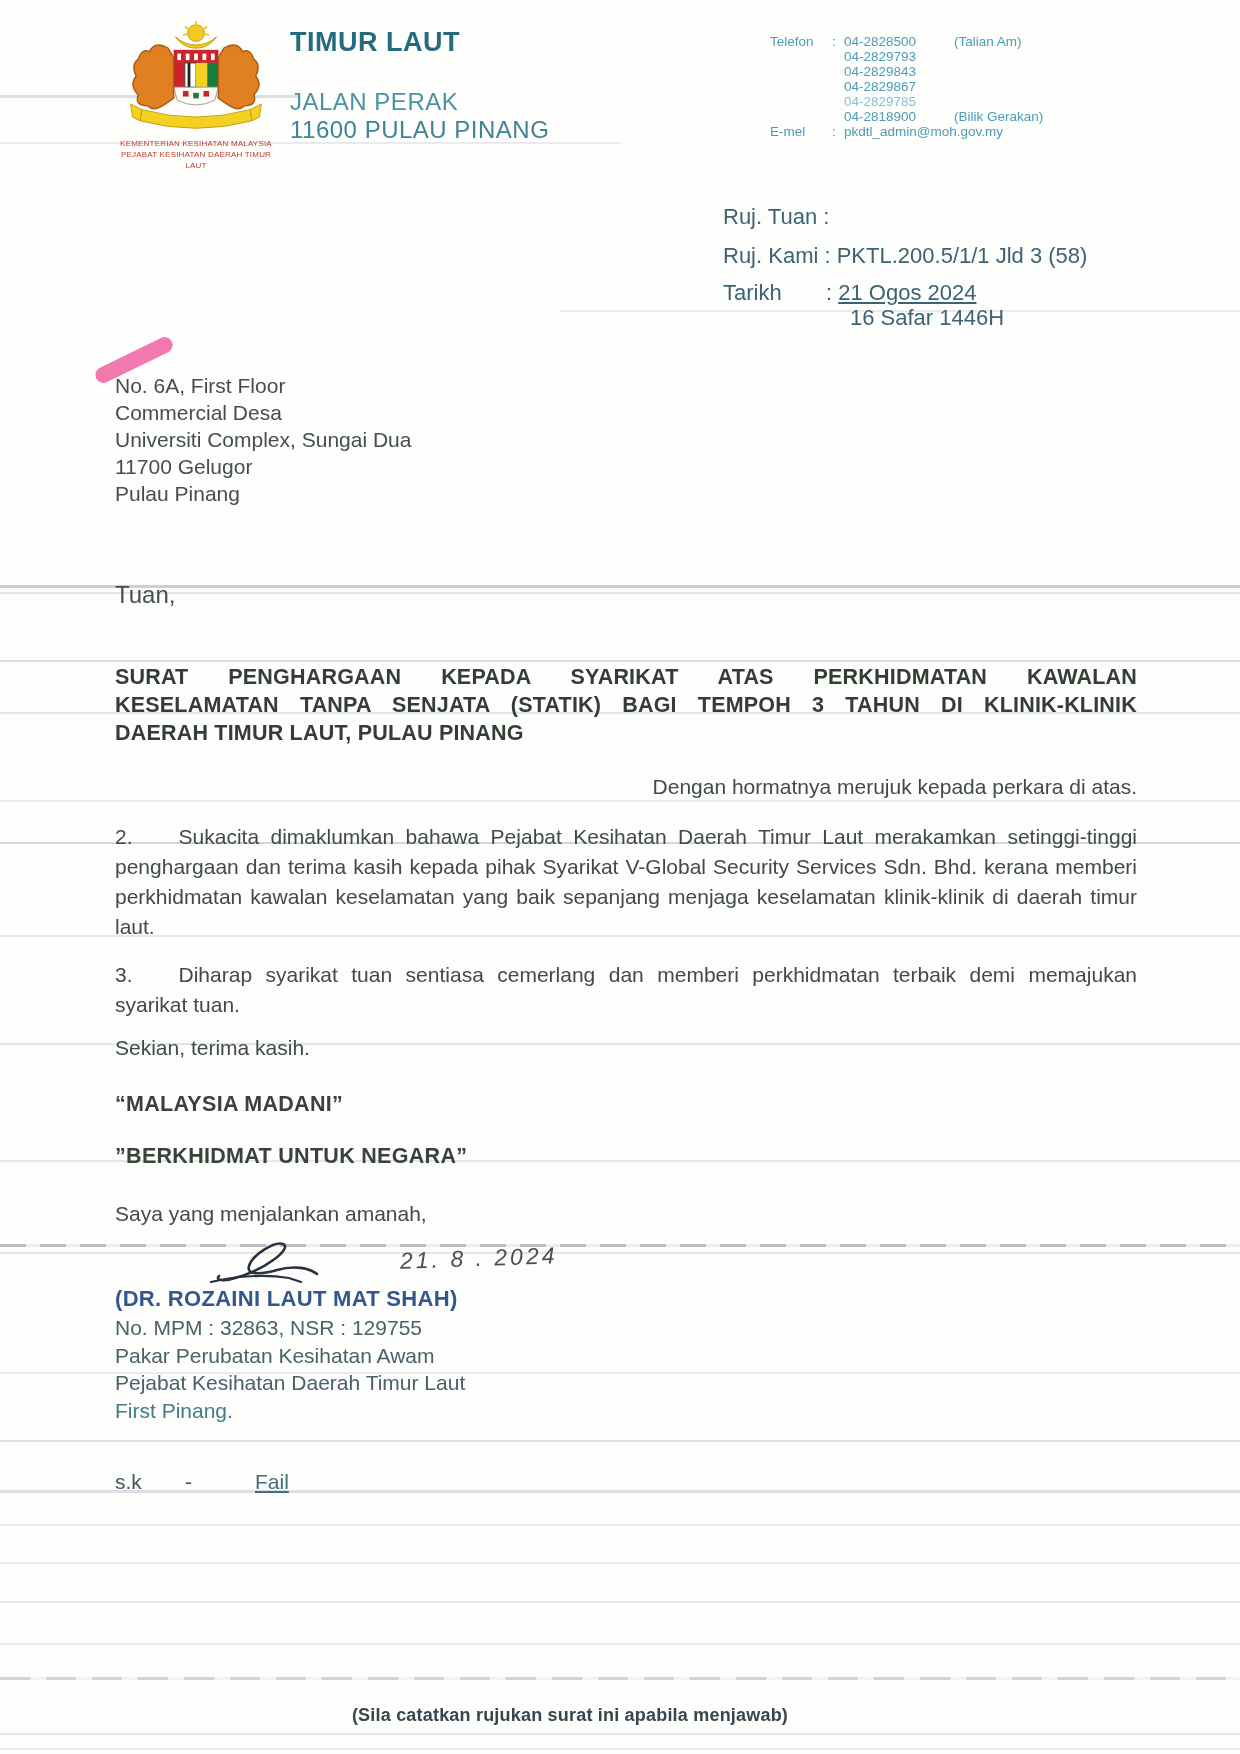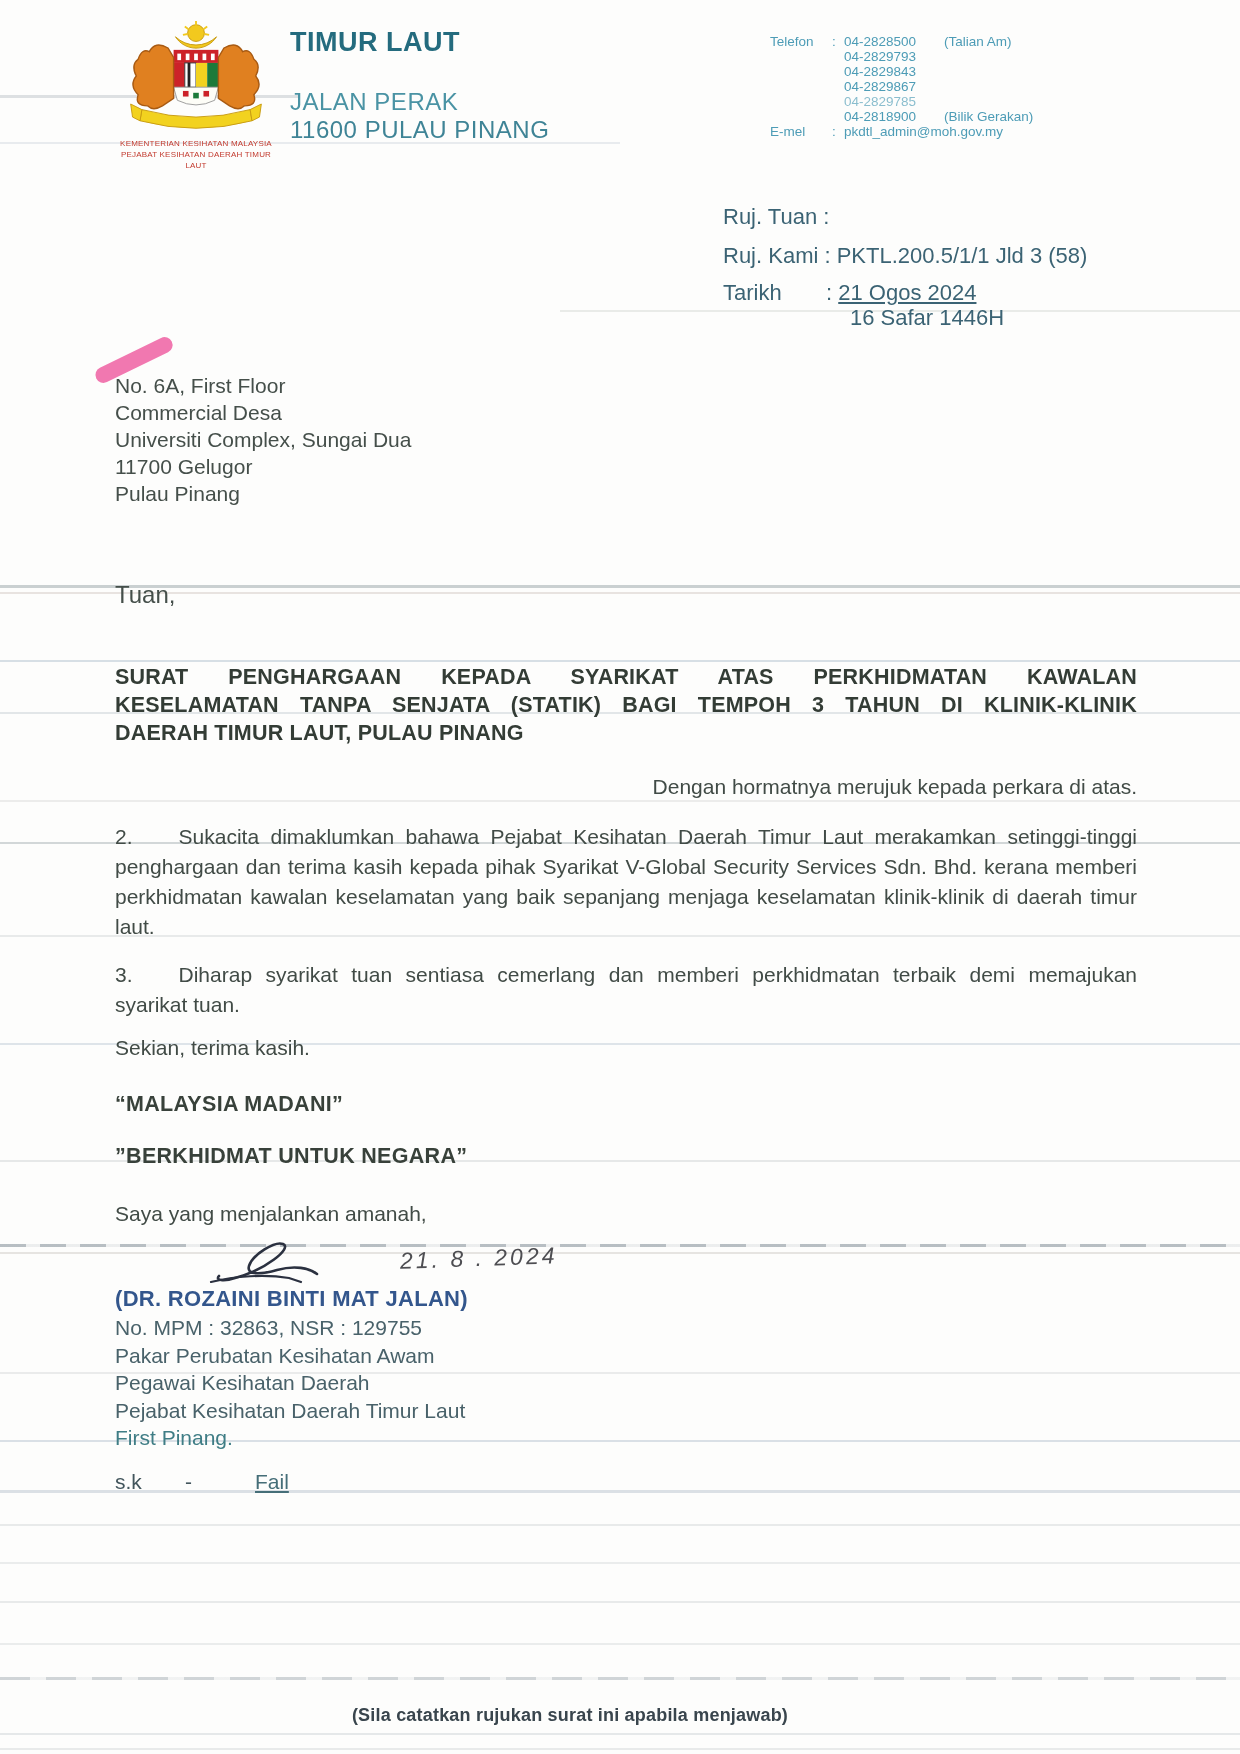--- a/index.html
+++ b/index.html
@@ -12,21 +12,21 @@
   .logo-caption { font-size:8px; color:#c23a2e; line-height:11px; letter-spacing:.2px; margin-top:2px; }
   .lh-title { position:absolute; left:290px; top:26px; color:#246b7e; font-weight:bold; font-size:27px; line-height:33px; letter-spacing:.5px; }
   .lh-addr1 { position:absolute; left:290px; top:88px; color:#4a93a4; font-size:24px; letter-spacing:.5px; }
   .lh-addr2 { position:absolute; left:290px; top:116px; color:#3f8496; font-size:24px; letter-spacing:.5px; }
 
   .contact { position:absolute; left:770px; top:34px; width:420px; font-size:13.5px; line-height:15px; color:#4d9cb6; }
   .contact-row { display:flex; }
   .contact-label { width:62px; }
   .contact-colon { width:12px; }
   .contact-num { width:88px; }
-  .contact-note { margin-left:12px; }
+  .contact-note { margin-left:22px; }
   .contact-row.faded { opacity:.65; }
 
   
   .refs { position:absolute; left:723px; top:204px; color:#3b6374; font-size:22px; }
   .ref-row { position:absolute; left:0; white-space:nowrap; }
   .ref-label-fixed { display:inline-block; width:103px; }
   .u { text-decoration:underline; }
 
   
   .recipient { position:absolute; left:115px; top:372px; font-size:21px; line-height:27px; color:#454f4a; }
@@ -222,25 +222,24 @@
   <div class="slogan s1">“MALAYSIA MADANI”</div>
   <div class="slogan s2">”BERKHIDMAT UNTUK NEGARA”</div>
   <div class="signoff">Saya yang menjalankan amanah,</div>
 
   <svg class="sig-scribble" width="150" height="60" viewBox="0 0 150 60">
     <path d="M14 38 C10 42 18 44 30 40 C60 32 88 10 78 6 C70 3 48 16 44 28 C41 38 58 36 72 32 C90 27 104 30 112 36" fill="none" stroke="#2b3140" stroke-width="2.6" stroke-linecap="round"></path>
     <path d="M6 44 C30 38 60 36 84 40 L96 44" fill="none" stroke="#2b3140" stroke-width="2.2" stroke-linecap="round"></path>
   </svg>
   <div class="hand-date">21. 8 . 2024</div>
 
-  <div class="sig-name">(DR. ROZAINI BINTI MAT JALAN)</div>
+  <div class="sig-name">(DR. ROZAINI LAUT MAT SHAH)</div>
   <div class="sig-details">
     <div>No. MPM : 32863, NSR : 129755</div>
     <div>Pakar Perubatan Kesihatan Awam</div>
-    <div>Pegawai Kesihatan Daerah</div>
     <div>Pejabat Kesihatan Daerah Timur Laut</div>
     <div class="teal">First Pinang.</div>
   </div>
 
   <div class="cc-row">
     <span class="cc-label">s.k</span><span class="cc-dash">-</span><span class="cc-value">Fail</span>
   </div>
 
   <div class="footer">(Sila catatkan rujukan surat ini apabila menjawab)</div>
 

